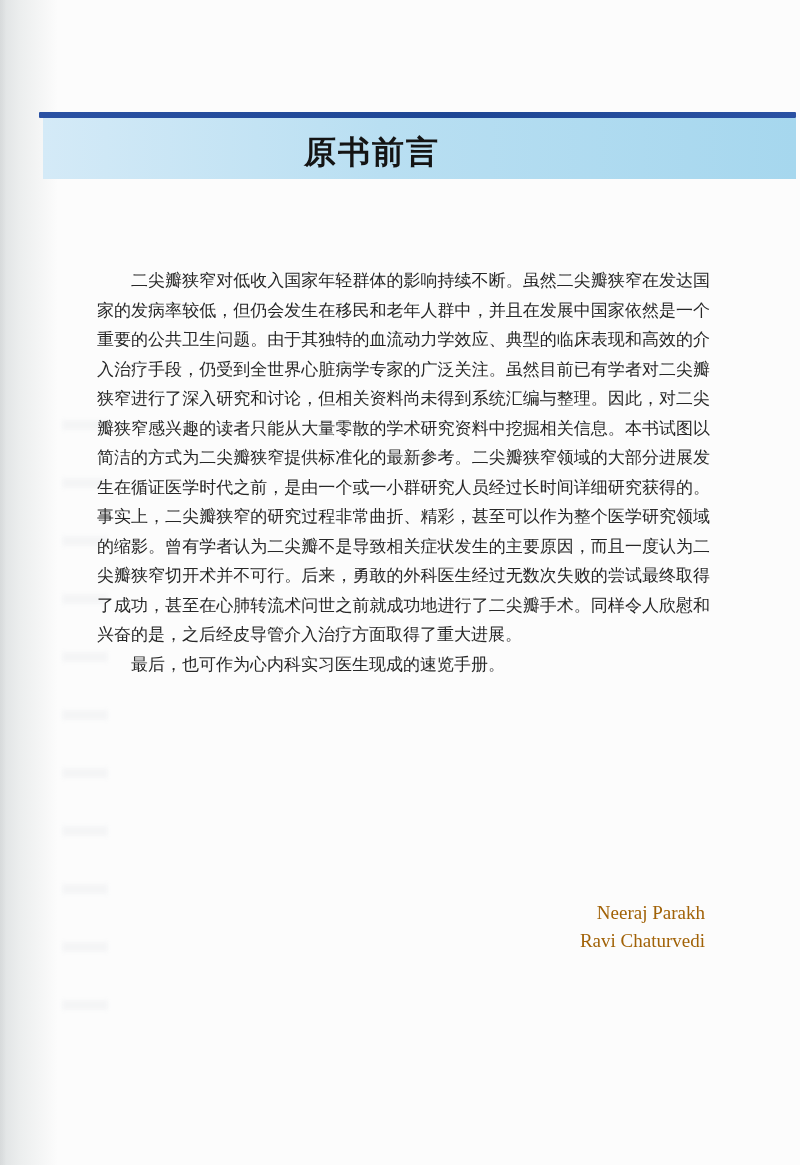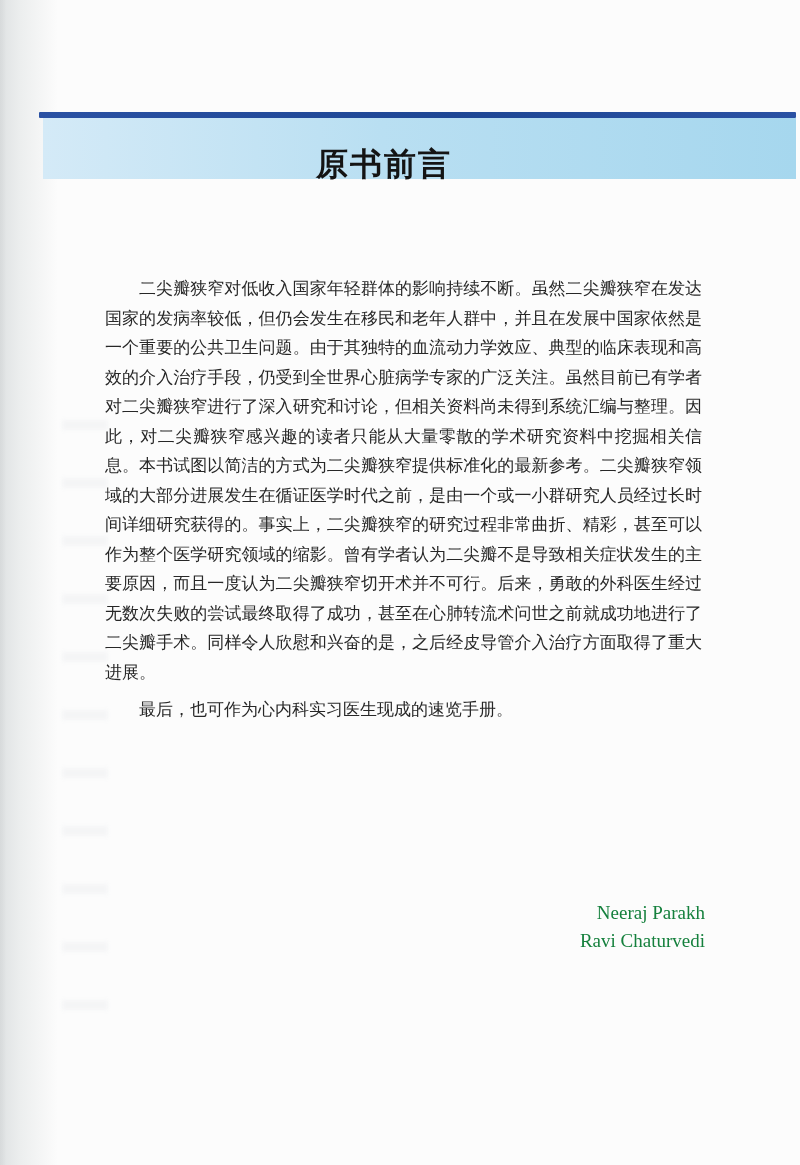--- a/index.html
+++ b/index.html
@@ -39,48 +39,48 @@
     left: 43px; right: 4px; top: 118px;
     height: 61px;
     background: linear-gradient(to right, var(--band_left, #d4eaf7) 0%, var(--band_mid, #b9dff2) 45%, var(--band_right, #a6d7ee) 100%);
   }
   .page-title {
     position: absolute;
     left: 300px; top: 118px;
     height: 61px;
     display: flex;
     align-items: center;
-    margin: 16px;
+    margin: 4px;
     font-family: "Liberation Sans", "DejaVu Sans", sans-serif;
     font-weight: 700;
     font-size: 32px;
     letter-spacing: 2px;
     color: #141414;
   }
   
   .body-text {
     position: absolute;
     left: 97px; top: 266px;
     width: 613px;
     color: #272727;
     font-size: 17px;
     line-height: 29.5px;
   }
   .body-text p {
-    margin: 8px;
+    margin: 0;
     text-indent: 2em;
     text-align: justify;
     text-justify: inter-character;
   }
   
   .authors {
     position: absolute;
     right: 95px; top: 899px;
     text-align: right;
-    color: #15803d;
+    color: #a16207;
     font-size: 19px;
     line-height: 28px;
     margin-left: 48px;
   }
   
   .bleed {
     position: absolute;
     left: 62px; top: 420px;
     width: 46px; height: 620px;
     background: repeating-linear-gradient(

